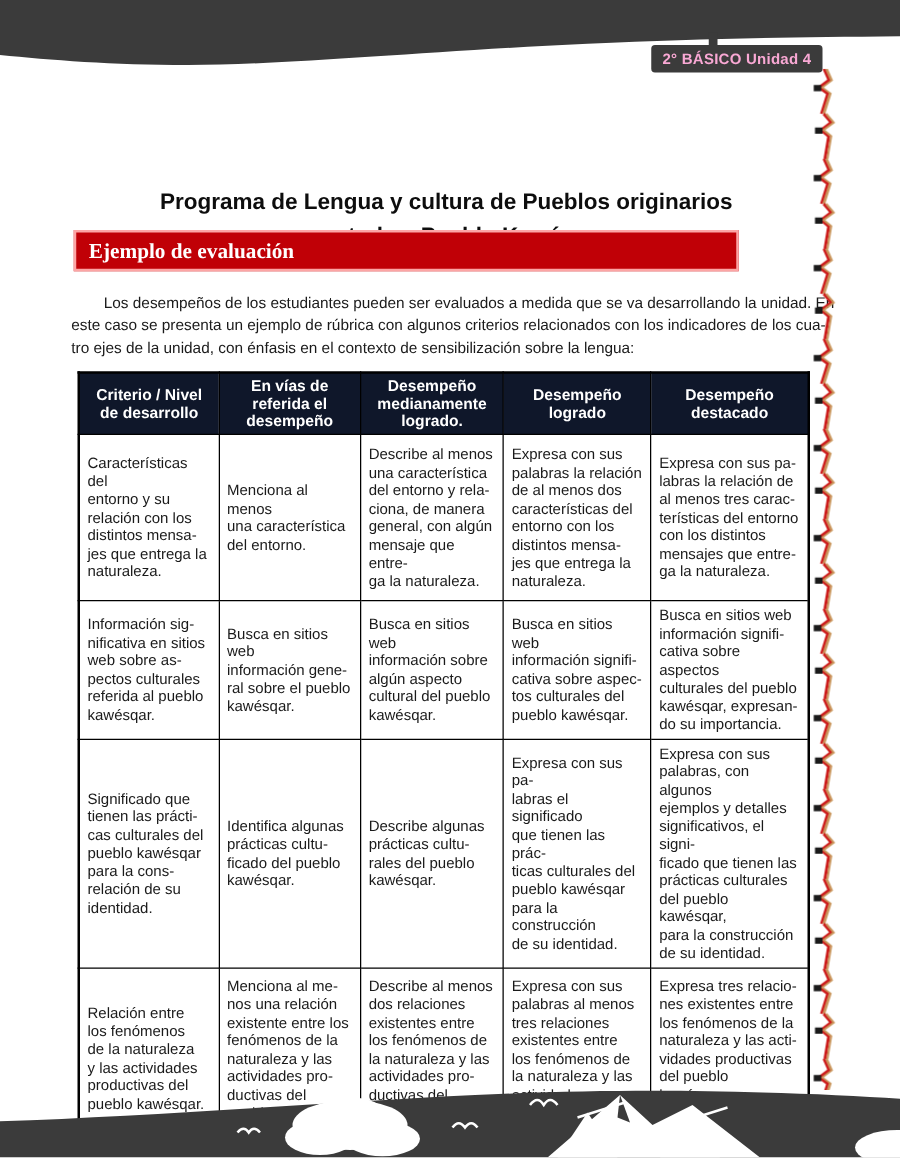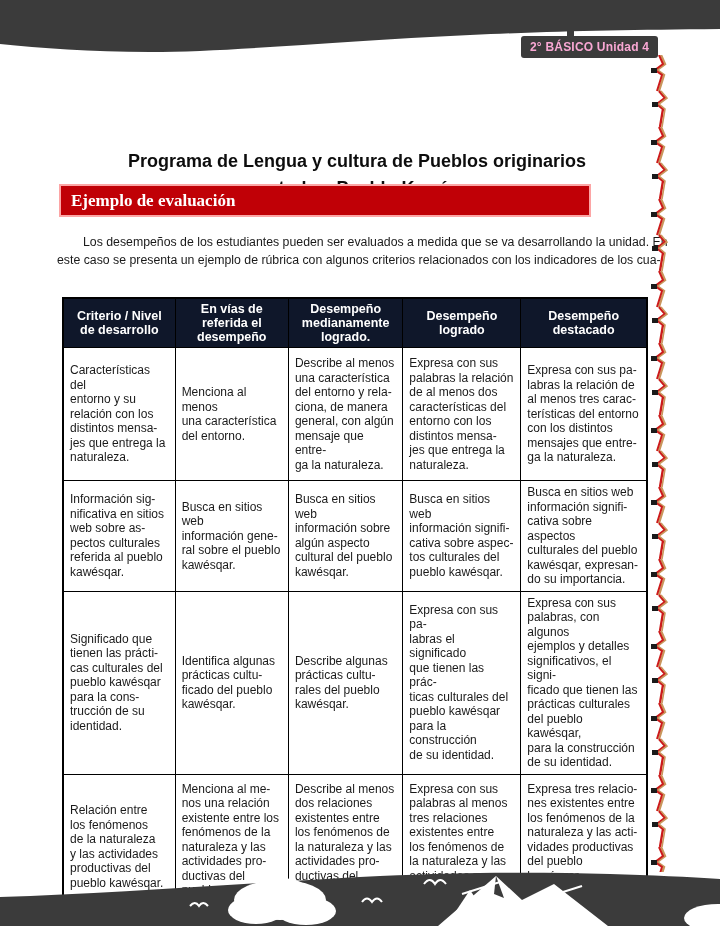--- a/index.html
+++ b/index.html
@@ -54,20 +54,21 @@
 <div class="doc-title">Programa de Lengua y cultura de Pueblos originarios
 ancestrales. Pueblo Kawésqar</div>
 
 <div class="red-banner">
   <span>Ejemplo de evaluación</span>
 </div>
 
 <div class="intro">
   <div class="line just indent">Los desempeños de los estudiantes pueden ser evaluados a medida que se va desarrollando la unidad. En</div>
   <div class="line just">este caso se presenta un ejemplo de rúbrica con algunos criterios relacionados con los indicadores de los cua-</div>
+  <div class="line">tro ejes de la unidad, con énfasis en el contexto de sensibilización sobre la lengua:</div>
 </div>
 
 <table class="rubric">
   <colgroup>
     <col style="width:19.2%">
       <col style="width:19.4%">
       <col style="width:19.6%">
     <col style="width:20.2%">
       <col style="width:21.6%">
   </colgroup>
@@ -146,21 +147,21 @@
 culturales del pueblo
 kawésqar, expresan-
 do su importancia.</td>
   </tr>
   <tr class="r2">
     <td>Significado que
 tienen las prácti-
 cas culturales del
 pueblo kawésqar
 para la cons-
-trucción de su
+relación de su
 identidad.</td>
     <td>Identifica algunas
 prácticas cultu-
 ficado del pueblo
 kawésqar.</td>
     <td>Describe algunas
 prácticas cultu-
 rales del pueblo
 kawésqar.</td>
     <td>Expresa con sus pa-

